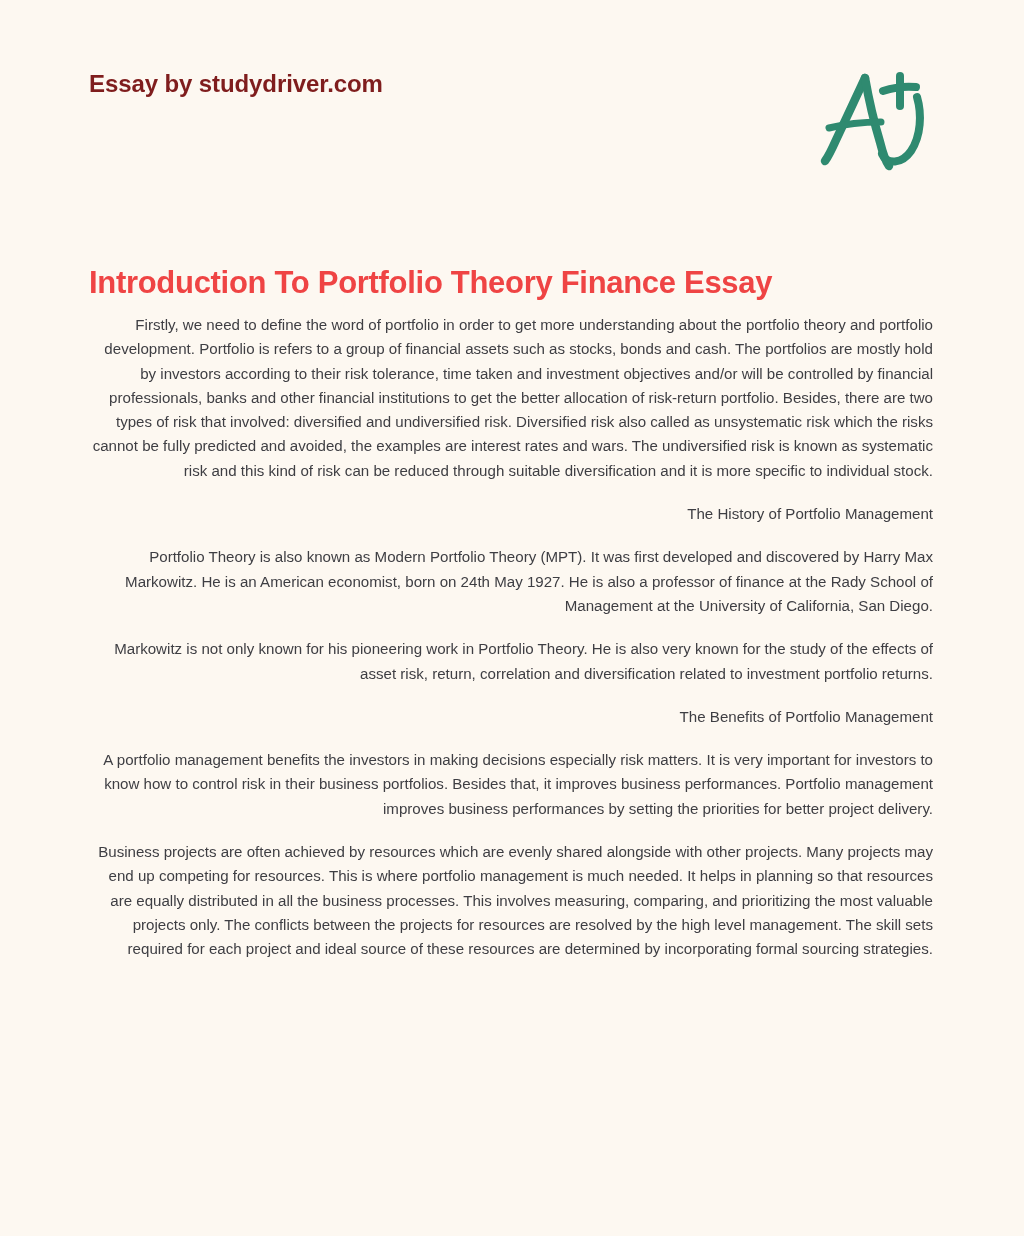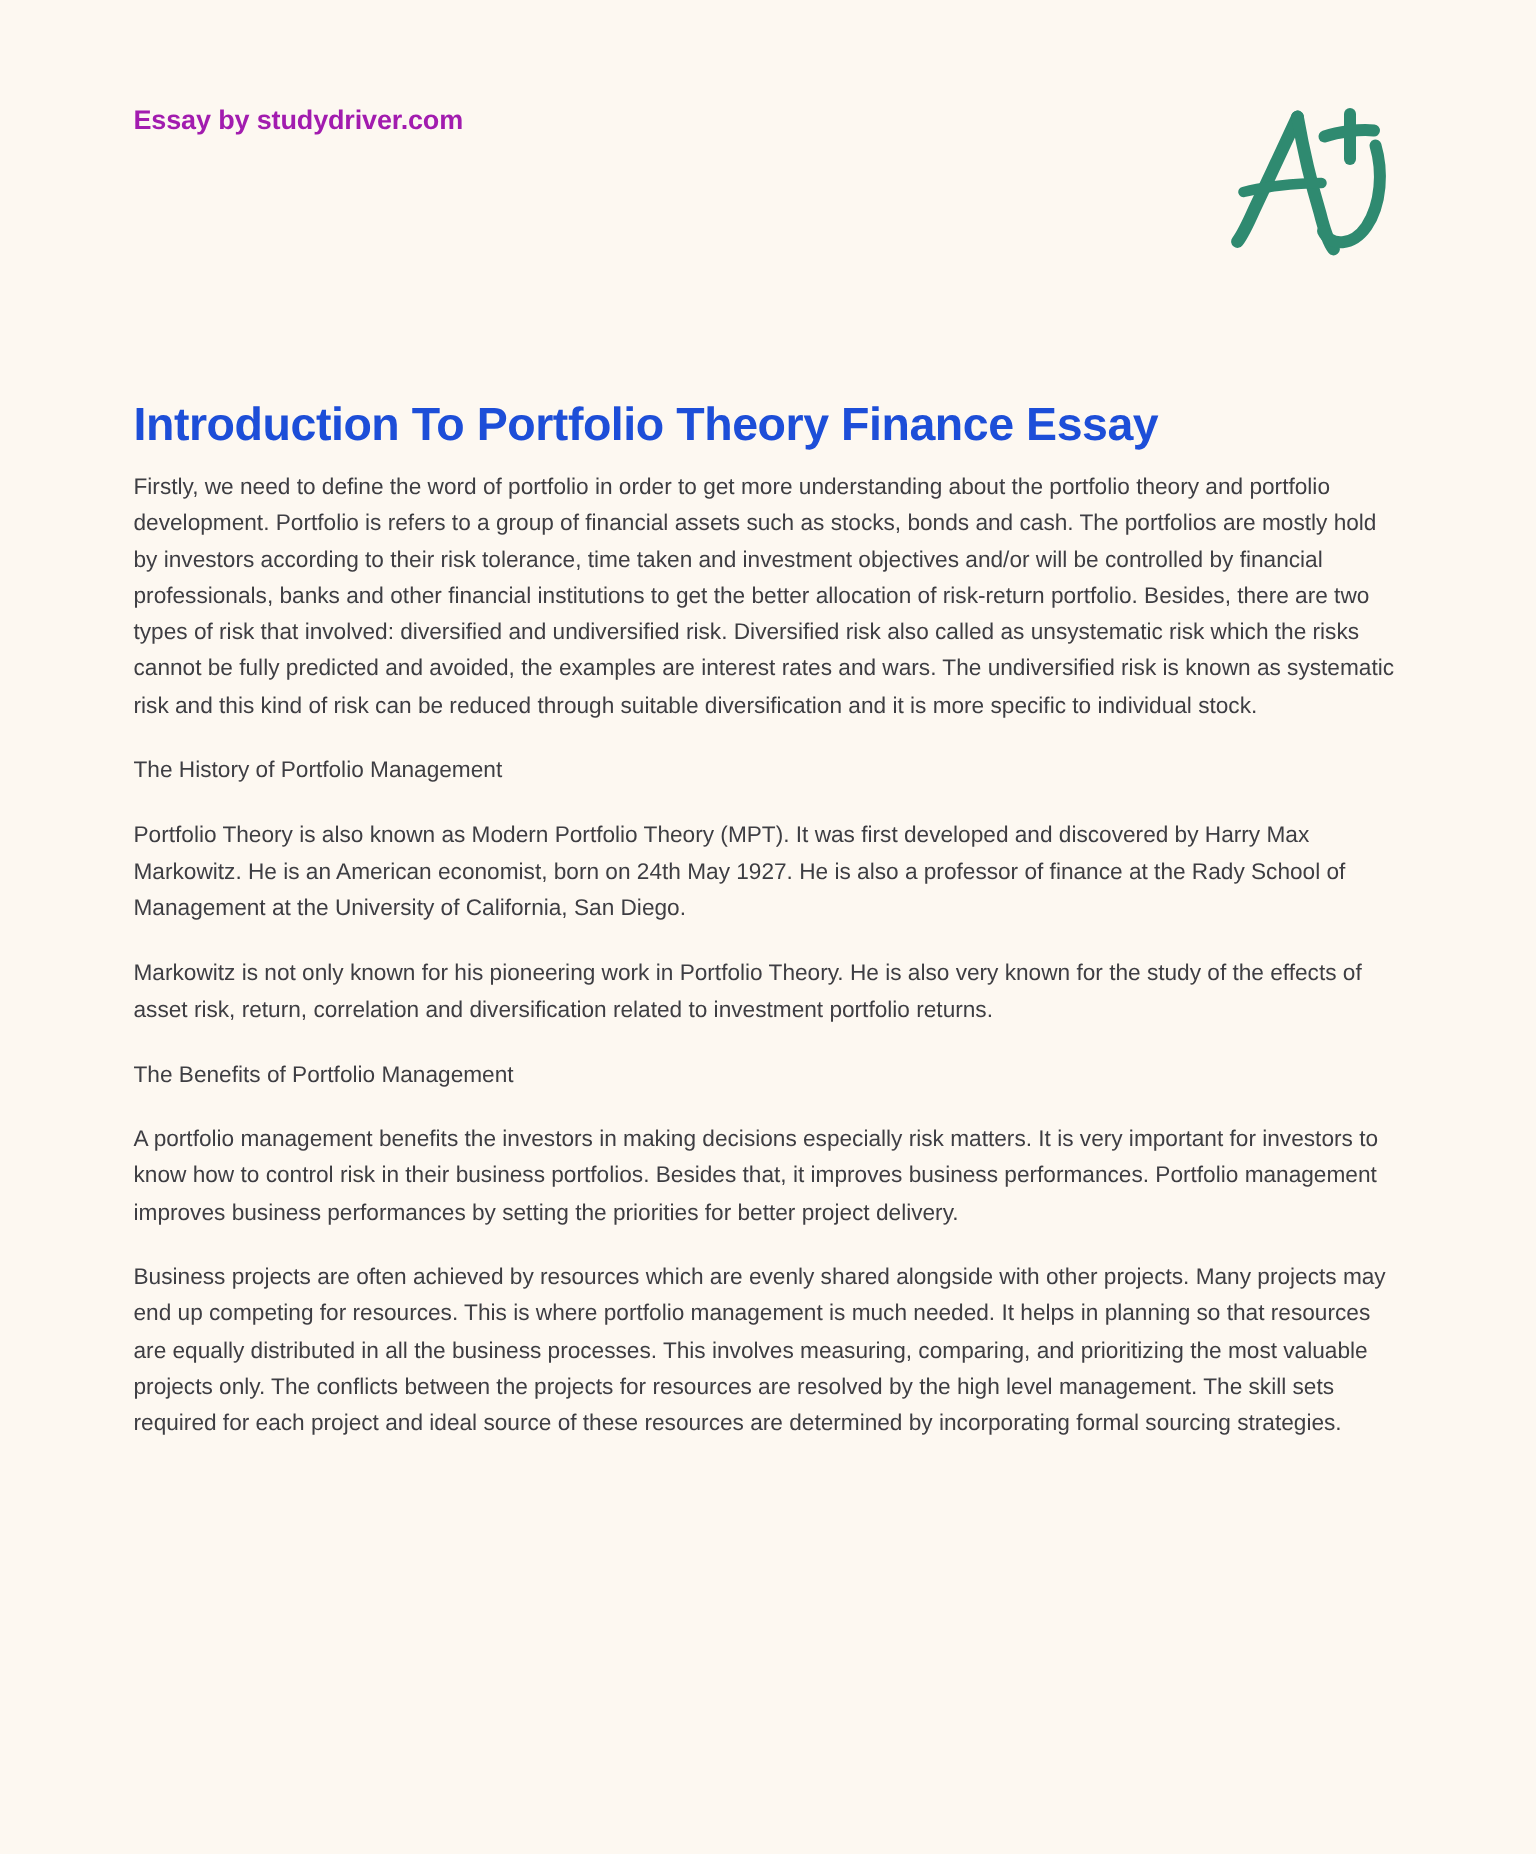--- a/index.html
+++ b/index.html
@@ -26,23 +26,23 @@
     position: absolute;
     left: 0;
     top: 0;
     width: 1024px;
     height: 200px;
   }
   .brand-line {
     position: absolute;
     left: 89px;
     top: 70px;
-    font-size: 18px;
+    font-size: 24px;
     font-weight: bold;
-    color: #a21caf;
+    color: #7f1d1d;
     letter-spacing: -0.1px;
     white-space: nowrap;
   }
   .source-line {
     position: absolute;
     left: 89px;
     top: 124px;
     font-size: 14.2px;
     color: #8a857f;
     white-space: nowrap;
@@ -70,38 +70,38 @@
   }
 
   
   .doc-title {
     position: absolute;
     left: 89px;
     top: 243px;
     width: 860px;
     font-size: 31px;
     font-weight: bold;
-    color: #1d4ed8;
+    color: #ef4444;
     letter-spacing: -0.3px;
     line-height: 1.25;
   }
 
   
   .article {
     position: absolute;
     left: 89px;
     top: 313px;
     width: 844px;
     color: #3e3e43;
     font-size: 15.1px;
     line-height: 24.3px;
   }
   .article p {
     margin: 0 0 19px 0;
-    text-align: left;
+    text-align: right;
   }
   .article p.section-heading {
     margin: 16px 0 19px 0;
   }
   .article p.truncated {
     margin-bottom: 0;
   }
 </style>
 </head>
 <body>

